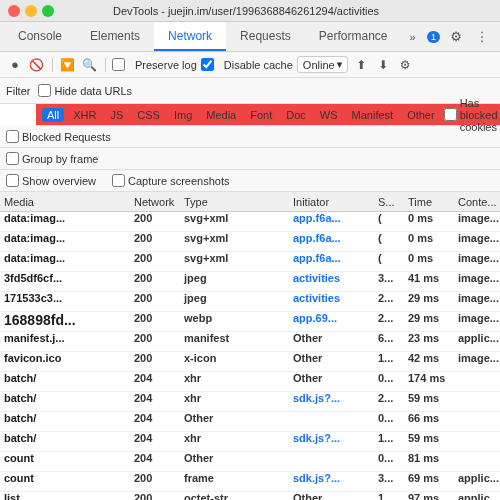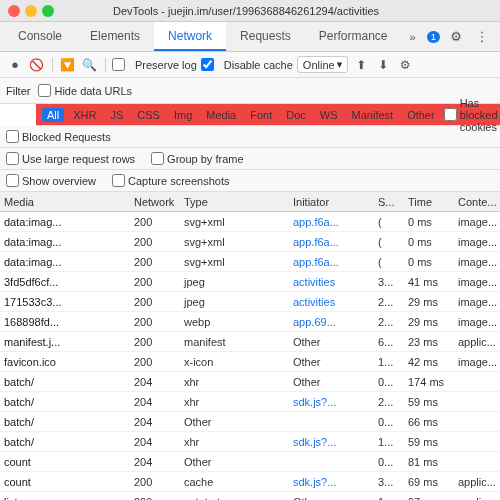--- a/index.html
+++ b/index.html
@@ -144,26 +144,27 @@
     .col-type { width: 65px; min-width: 65px; padding: 0 4px; overflow: hidden; }
     .col-initiator { width: 85px; min-width: 85px; padding: 0 4px; overflow: hidden; margin-left: 44px; }
     .col-size { width: 30px; min-width: 30px; padding: 0 4px; overflow: hidden; }
     .col-time { width: 50px; min-width: 50px; padding: 0 4px; overflow: hidden; }
     .col-content { width: 55px; min-width: 55px; padding: 0 4px; overflow: hidden; }
     .col-waterfall { flex: 1; padding: 0 4px; display: flex; align-items: center; }
 
     .table-body { overflow-y: auto; height: calc(500px - 22px - 30px - 26px - 26px - 22px - 22px - 22px - 20px); }
     .table-row {
       display: flex;
-      align-items: center;
+      align-items: flex-start;
       height: 20px;
       border-bottom: 1px solid #f0f0f0;
       font-size: 11px;
       color: #333;
       cursor: pointer;
+      font-weight: bold;
     }
     .table-row .col-name { color: #1a1a1a; }
     .waterfall-cell { position: relative; flex: 1; height: 20px; overflow: hidden; }
   </style>
 </head>
 <body>
 
 <div class="titlebar">
   <div class="traffic-lights">
     <div class="traffic-light tl-red"></div>
@@ -250,24 +251,20 @@
 <div class="options-row">
   <label class="opt-cb">
     <input type="checkbox" style="">
     <span>Blocked Requests</span>
   </label>
 </div>
 
 <div class="options-row2">
   <label class="opt-cb">
     <input type="checkbox" style="">
-    <span>Use large request rows</span>
-  </label>
-  <label class="opt-cb">
-    <input type="checkbox" style="">
     <span>Group by frame</span>
   </label>
 </div>
 
 <div class="options-row2">
   <label class="opt-cb">
     <input type="checkbox" style="">
     <span>Show overview</span>
   </label>
   <label class="opt-cb">
@@ -345,21 +342,21 @@
     <div class="col-type" style="overflow:hidden;text-overflow:ellipsis;white-space:nowrap;">jpeg</div>
     <div class="col-initiator" style="overflow:hidden;text-overflow:ellipsis;white-space:nowrap;color:#1a73e8">activities</div>
     <div class="col-size">2...</div>
     <div class="col-time">29 ms</div>
     <div class="col-content" style="overflow:hidden;text-overflow:ellipsis;white-space:nowrap;">image...</div>
     <div class="col-waterfall waterfall-cell" style="position:relative;flex:1;height:20px;">
         <div style="position:absolute;top:6px;left:12px;width:18px;height:8px;background:#4a90e2;"></div>
       </div>
   </div>
     <div class="table-row">
-    <div class="col-name" style="overflow:hidden;text-overflow:ellipsis;white-space:nowrap;font-size:11px;">168898fd...</div>
+    <div class="col-name" style="overflow:hidden;text-overflow:ellipsis;white-space:nowrap;font-size:14px;">168898fd...</div>
     <div class="col-status" style="color:#333">200</div>
     <div class="col-type" style="overflow:hidden;text-overflow:ellipsis;white-space:nowrap;">webp</div>
     <div class="col-initiator" style="overflow:hidden;text-overflow:ellipsis;white-space:nowrap;color:#1a73e8">app.69...</div>
     <div class="col-size">2...</div>
     <div class="col-time">29 ms</div>
     <div class="col-content" style="overflow:hidden;text-overflow:ellipsis;white-space:nowrap;">image...</div>
     <div class="col-waterfall waterfall-cell" style="position:relative;flex:1;height:20px;">
         <div style="position:absolute;top:6px;left:15px;width:18px;height:8px;background:#4a90e2;"></div>
       </div>
   </div>
@@ -441,21 +438,21 @@
     <div class="col-type" style="overflow:hidden;text-overflow:ellipsis;white-space:nowrap;">Other</div>
     <div class="col-initiator" style="overflow:hidden;text-overflow:ellipsis;white-space:nowrap;color:#333"></div>
     <div class="col-size">0...</div>
     <div class="col-time">81 ms</div>
     <div class="col-content" style="overflow:hidden;text-overflow:ellipsis;white-space:nowrap;"></div>
     <div class="col-waterfall waterfall-cell" style="position:relative;flex:1;height:20px;"></div>
   </div>
     <div class="table-row">
     <div class="col-name" style="overflow:hidden;text-overflow:ellipsis;white-space:nowrap;font-size:11px;">count</div>
     <div class="col-status" style="color:#333">200</div>
-    <div class="col-type" style="overflow:hidden;text-overflow:ellipsis;white-space:nowrap;">cache</div>
+    <div class="col-type" style="overflow:hidden;text-overflow:ellipsis;white-space:nowrap;">frame</div>
     <div class="col-initiator" style="overflow:hidden;text-overflow:ellipsis;white-space:nowrap;color:#1a73e8">sdk.js?...</div>
     <div class="col-size">3...</div>
     <div class="col-time">69 ms</div>
     <div class="col-content" style="overflow:hidden;text-overflow:ellipsis;white-space:nowrap;">applic...</div>
     <div class="col-waterfall waterfall-cell" style="position:relative;flex:1;height:20px;"></div>
   </div>
     <div class="table-row">
     <div class="col-name" style="overflow:hidden;text-overflow:ellipsis;white-space:nowrap;font-size:11px;">list</div>
     <div class="col-status" style="color:#333">200</div>
     <div class="col-type" style="overflow:hidden;text-overflow:ellipsis;white-space:nowrap;">octet-stre...</div>

